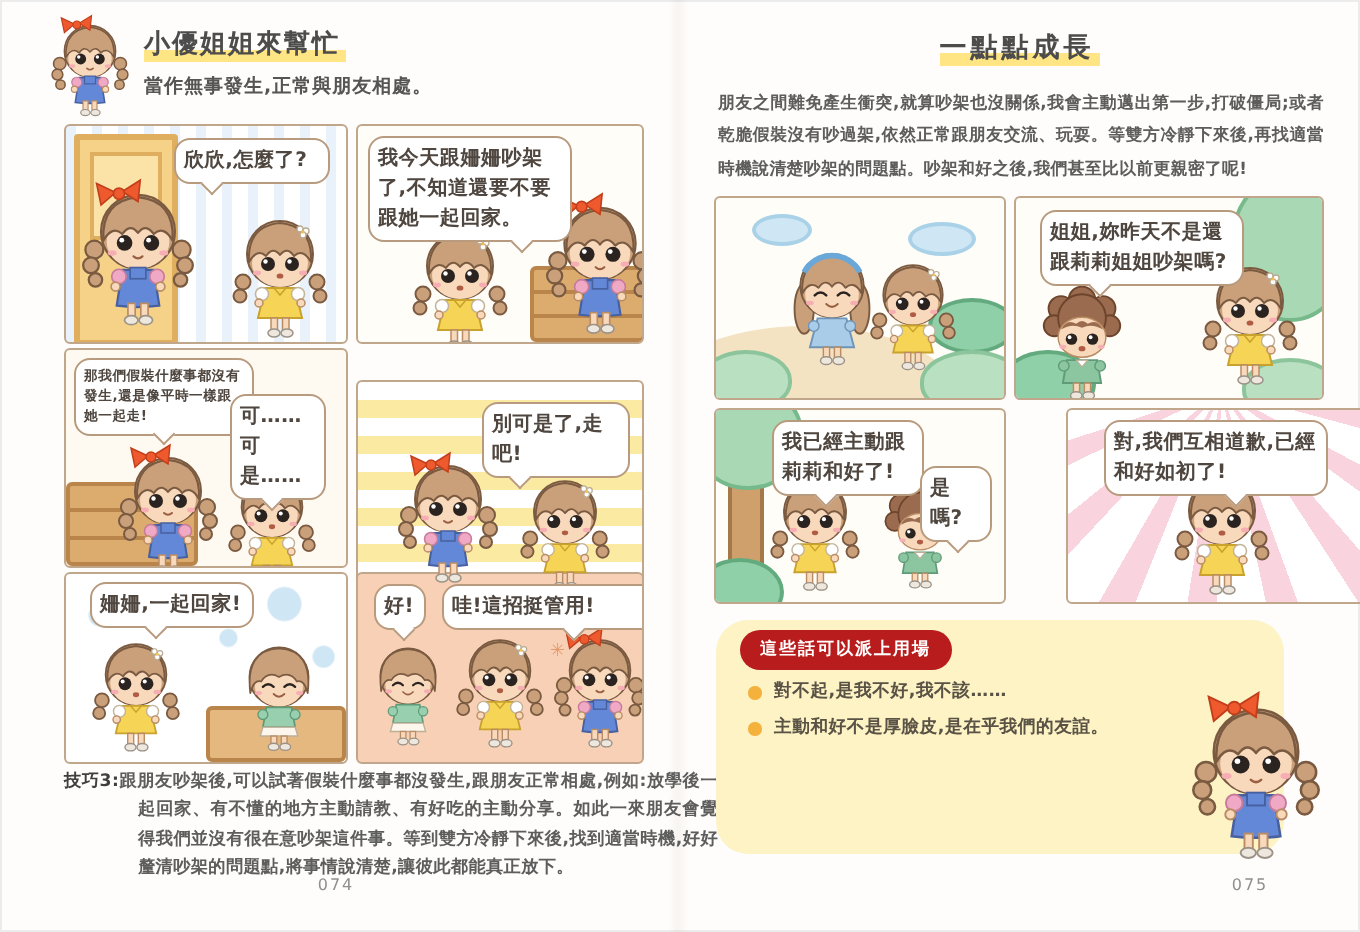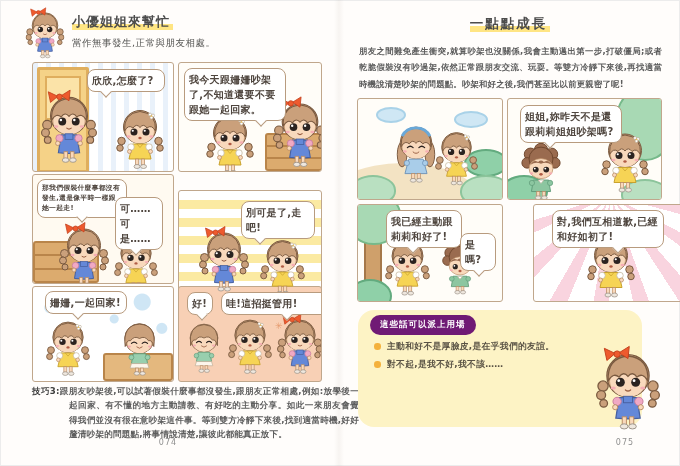--- a/index.html
+++ b/index.html
@@ -8,21 +8,21 @@
     background:#fffdfb;
     box-shadow:inset 0 0 0 1px #ececec;
     font-family:"DejaVu Sans","Liberation Sans",sans-serif;
   }
   .abs{position:absolute;}
   .spine{position:absolute;left:334px;top:0;width:10px;height:466px;
     background:linear-gradient(90deg,rgba(0,0,0,0) 0%,rgba(120,100,80,0.06) 50%,rgba(0,0,0,0) 100%);}
   
   .ltitle{font-size:13px;font-weight:bold;color:#4c4c4c;letter-spacing:1px;}
   .hl{background:linear-gradient(transparent 62%,#ffe583 62%);padding:0 3px 1px 0;}
-  .lsub{font-size:9.5px;font-weight:normal;color:#555553;letter-spacing:0.5px;}
+  .lsub{font-size:9.5px;font-weight:bold;color:#555553;letter-spacing:0.5px;}
   .rtitle{font-size:13.5px;font-weight:bold;color:#4c4c4c;letter-spacing:2px;text-align:center;}
   .intro{font-size:8.4px;line-height:16.4px;color:#5d5d5d;text-align:justify;font-weight:bold;letter-spacing:0.2px;}
   
   .panel{position:absolute;border:1.5px solid #c0a78c;border-radius:3px;background:#fff;overflow:hidden;}
   .bubble{
     position:absolute;background:#fff;border:1.1px solid #b89b7e;border-radius:8px;
     padding:3px 4px;font-size:10px;font-weight:bold;color:#4f463f;line-height:1.5;
     letter-spacing:0.3px;z-index:5;box-sizing:border-box;
   }
   .bubble::after{
@@ -42,21 +42,21 @@
   .trunk2{position:absolute;background:#cfa06b;border:2px solid #a5784a;border-radius:4px;}
   .path{position:absolute;background:#f3e3c3;border-radius:50%;}
   .spark{position:absolute;color:#e59a6e;font-size:9px;font-weight:bold;}
   
   .tiptext{font-size:8.6px;line-height:14.4px;color:#5d5d5d;text-align:justify;font-weight:bold;
     padding-left:37px;text-indent:-37px;letter-spacing:0.2px;}
   .tiplabel{color:#3f3f3f;}
   .pagenum{font-size:8px;color:#8f8f8f;text-align:center;letter-spacing:1px;}
   
   .tipsbox{position:absolute;background:#fdf3c5;border-radius:16px;}
-  .badge{position:absolute;background:#701a75;color:#fff;font-size:8.5px;font-weight:bold;
+  .badge{position:absolute;background:#b91c1c;color:#fff;font-size:8.5px;font-weight:bold;
     border-radius:10px;padding:4px 10px;letter-spacing:1px;}
   .bullets{position:absolute;margin:0;padding:0;list-style:none;}
   .bullets li{position:relative;font-size:8.8px;line-height:15.2px;font-weight:bold;color:#5a5345;
     padding-left:13px;margin-bottom:3px;letter-spacing:0.3px;}
   .bullets li::before{content:'';position:absolute;left:0;top:4px;width:6.5px;height:6.5px;border-radius:50%;
     background:#f4b13c;}
 </style>
 </head>
 <body>
 
@@ -353,22 +353,22 @@
     <div class="panel" style="left:507px;top:204px;width:153px;height:96px;background:repeating-conic-gradient(from -50deg at 50% -10%, #f9d4df 0 8deg, #ffffff 8deg 21deg);margin-left:26px;">
       <svg class="chr" style="left:52px;top:26px;width:50px;height:68px" viewBox="0 0 100 134">
           <use href="#sym-xin"></use>
         </svg>
       <div class="bubble" style="left:18px;top:5px;width:112px;--tx:55%;">對,我們互相道歉,已經和好如初了!</div>
     </div>
 
     <div class="tipsbox" style="left:358px;top:310px;width:284px;height:117px;">
       <div class="badge" style="left:12px;top:5px;">這些話可以派上用場</div>
       <ul class="bullets" style="left:16px;top:29px;width:218px;">
+        <li>對不起,是我不好,我不該……</li>
         <li>主動和好不是厚臉皮,是在乎我們的友誼。</li>
-        <li>對不起,是我不好,我不該……</li>
       </ul>
     </div>
     <svg class="abs" style="left:596px;top:344px;width:64px;height:88px;z-index:6;" viewBox="0 0 100 134">
         <use href="#sym-you"></use>
       </svg>
 
     <div class="abs pagenum" style="left:607px;top:438px;width:36px;">075</div>
   </div>
 </div>
 

